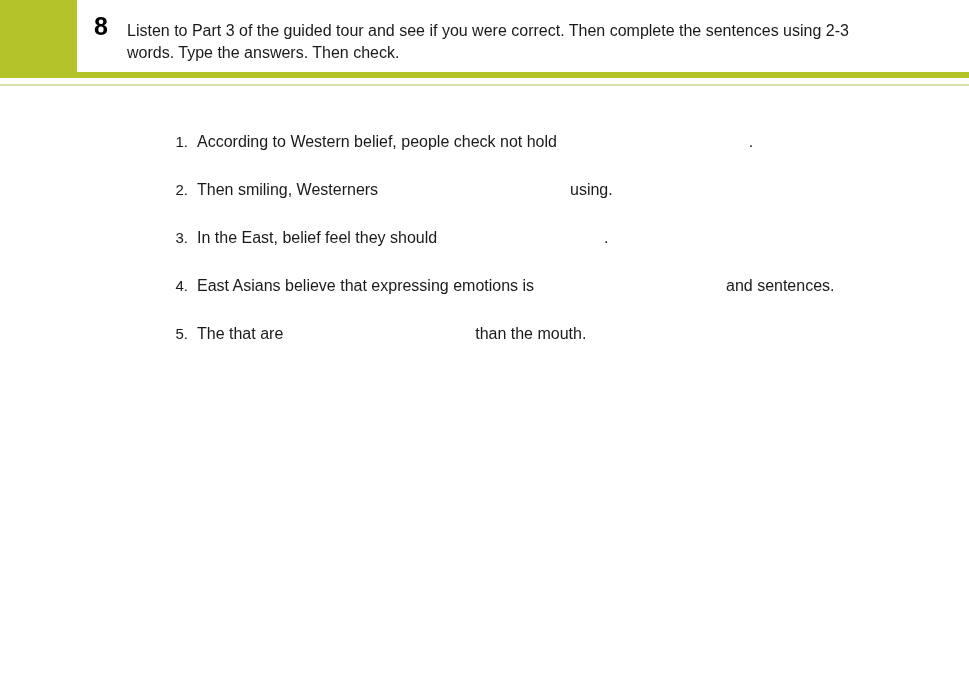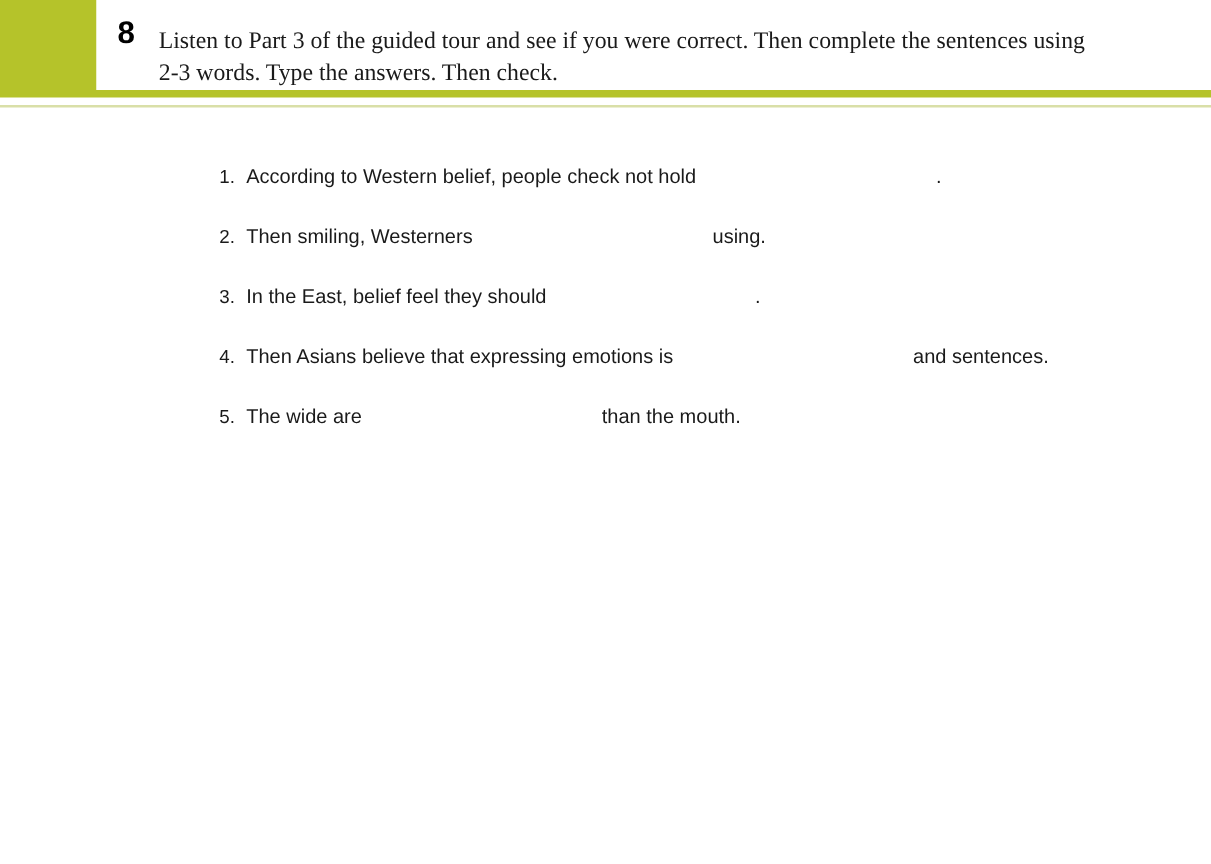--- a/index.html
+++ b/index.html
@@ -41,24 +41,23 @@
     font-size: 25px;
     font-weight: bold;
     color: #000000;
     line-height: 1;
   }
   .instructions {
     position: absolute;
     left: 127px;
     top: 20px;
     width: 760px;
-    font-size: 19px;
+    font-size: 16px;
     line-height: 1.38;
     color: #1a1a1a;
-    font-family: Liberation Serif, serif;
   }
   .rule-thick {
     position: absolute;
     left: 0;
     top: 72px;
     width: 969px;
     height: 6px;
     background: #b5c32a;
   }
   .rule-thin {
@@ -152,29 +151,29 @@
       <div class="q-body">
         <span class="q-text">In the East, belief feel they should</span>
         <input class="blank w-md" type="text" value="" placeholder="" style="">
         <span class="q-text">.</span>
       </div>
     </div>
 
     <div class="question">
       <div class="q-num">4.</div>
       <div class="q-body">
-        <span class="q-text">Then Asians believe that expressing emotions is</span>
+        <span class="q-text">East Asians believe that expressing emotions is</span>
         <input class="blank w-lg" type="text" value="" placeholder="" style="">
         <span class="q-text">and sentences.</span>
       </div>
     </div>
 
     <div class="question">
       <div class="q-num">5.</div>
       <div class="q-body">
-        <span class="q-text">The wide are</span>
+        <span class="q-text">The that are</span>
         <input class="blank w-lg" type="text" value="" placeholder="" style="">
         <span class="q-text">than the mouth.</span>
       </div>
     </div>
 
   </div>
 </div>
 
 </body></html>

